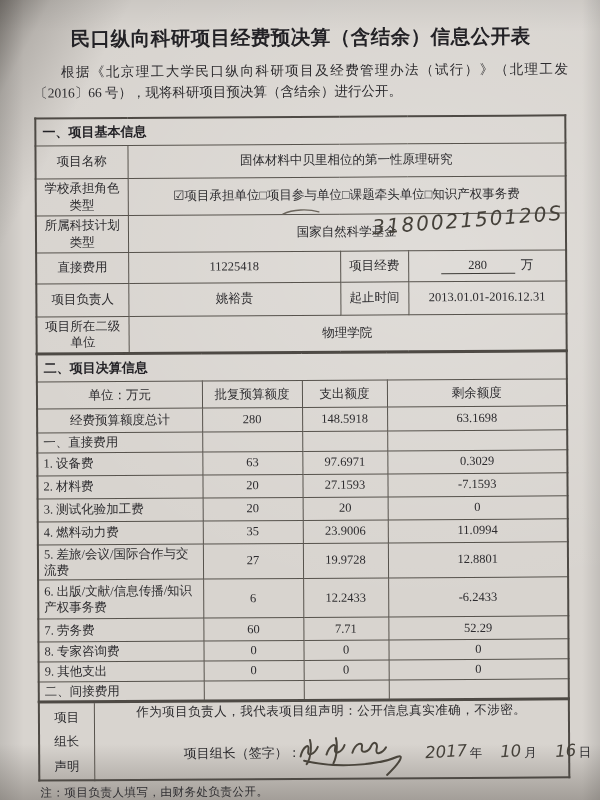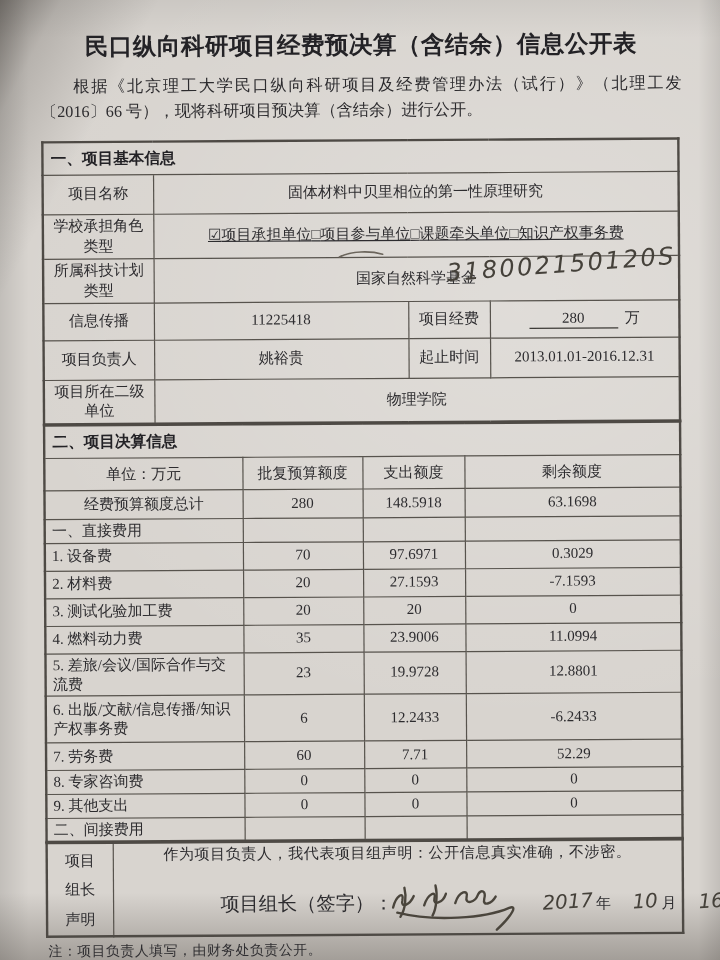--- a/index.html
+++ b/index.html
@@ -62,26 +62,26 @@
     color:#45413a;
     display:inline-block;transform:rotate(-4deg);
     white-space:nowrap;
   }
   .pen-mark{position:absolute;left:152px;top:-9px;}
   .uline{
     display:inline-block;min-width:58px;padding:0 8px;
     border-bottom:1px solid #3d3b37;text-align:center;
   }
   .unit-after{margin-left:6px;}
-  .opt{white-space:nowrap;text-decoration:underline;}
+  .opt{white-space:nowrap;}
   .stmt-cell{text-align:left;vertical-align:top;padding:8px 8px 4px 10px;}
   .stmt-label div{line-height:1.95;font-size:12.5px;}
   .stmt-text{font-size:12.5px;letter-spacing:0.5px;}
   .sign-row{display:flex;align-items:center;margin-top:14px;position:relative;}
-  .sign-label{margin-left:86px;font-size:16px;white-space:nowrap;text-align:right;}
+  .sign-label{margin-left:86px;font-size:13px;white-space:nowrap;text-align:right;}
   .sig-svg{margin-left:-6px;overflow:visible;position:relative;z-index:3;flex:none;}
   .date-group{margin-left:auto;display:flex;align-items:baseline;padding-right:4px;white-space:nowrap;}
   .hand-num{
     display:inline-block;font-family:"DejaVu Sans",sans-serif;
     font-style:italic;font-size:16.5px;color:#45413a;transform:rotate(-3deg);
   }
   .date-unit{font-size:12.5px;margin:0 2px 0 3px;}
   .date-sep{display:inline-block;width:16px;}
   p.footnote{
     margin:4px 0 0 2px;font-size:11.5px;color:#2f2e31;letter-spacing:0.5px;
@@ -122,21 +122,21 @@
           <td class="lbl">所属科技计划类型</td>
           <td colspan="3" class="plan-cell">
             <svg class="pen-mark" width="40" height="12" viewBox="0 0 40 12">
                   <path d="M2 8 C12 3 28 3 38 6" fill="none" stroke="#6b655c" stroke-width="1.4" stroke-linecap="round"></path>
                 </svg>
             <span>国家自然科学基金</span>
             <span class="plan-hand">318002150120S</span>
           </td>
         </tr>
         <tr style="height:31px">
-          <td class="lbl">信息传播</td>
+          <td class="lbl">直接费用</td>
           <td>11225418</td>
           <td class="lbl">项目经费</td>
           <td><span class="uline">280</span><span class="unit-after">万</span></td>
         </tr>
         <tr style="height:33px">
           <td class="lbl">项目负责人</td>
           <td>姚裕贵</td>
           <td class="lbl">起止时间</td>
           <td>2013.01.01-2016.12.31</td>
         </tr>
@@ -171,21 +171,21 @@
           <td>63.1698</td>
         </tr>
         <tr style="height:18px">
           <td class="fl">一、直接费用</td>
           <td></td>
           <td></td>
           <td></td>
         </tr>
         <tr style="height:23px">
           <td class="fl">1. 设备费</td>
-          <td>70</td>
+          <td>63</td>
           <td>97.6971</td>
           <td>0.3029</td>
         </tr>
         <tr style="height:23px">
           <td class="fl">2. 材料费</td>
           <td>20</td>
           <td>27.1593</td>
           <td>-7.1593</td>
         </tr>
         <tr style="height:23px">
@@ -195,21 +195,21 @@
           <td>0</td>
         </tr>
         <tr style="height:23px">
           <td class="fl">4. 燃料动力费</td>
           <td>35</td>
           <td>23.9006</td>
           <td>11.0994</td>
         </tr>
         <tr style="height:35px">
           <td class="fl">5. 差旅/会议/国际合作与交流费</td>
-          <td>23</td>
+          <td>27</td>
           <td>19.9728</td>
           <td>12.8801</td>
         </tr>
         <tr style="height:39px">
           <td class="fl">6. 出版/文献/信息传播/知识产权事务费</td>
           <td>6</td>
           <td>12.2433</td>
           <td>-6.2433</td>
         </tr>
         <tr style="height:23px">

